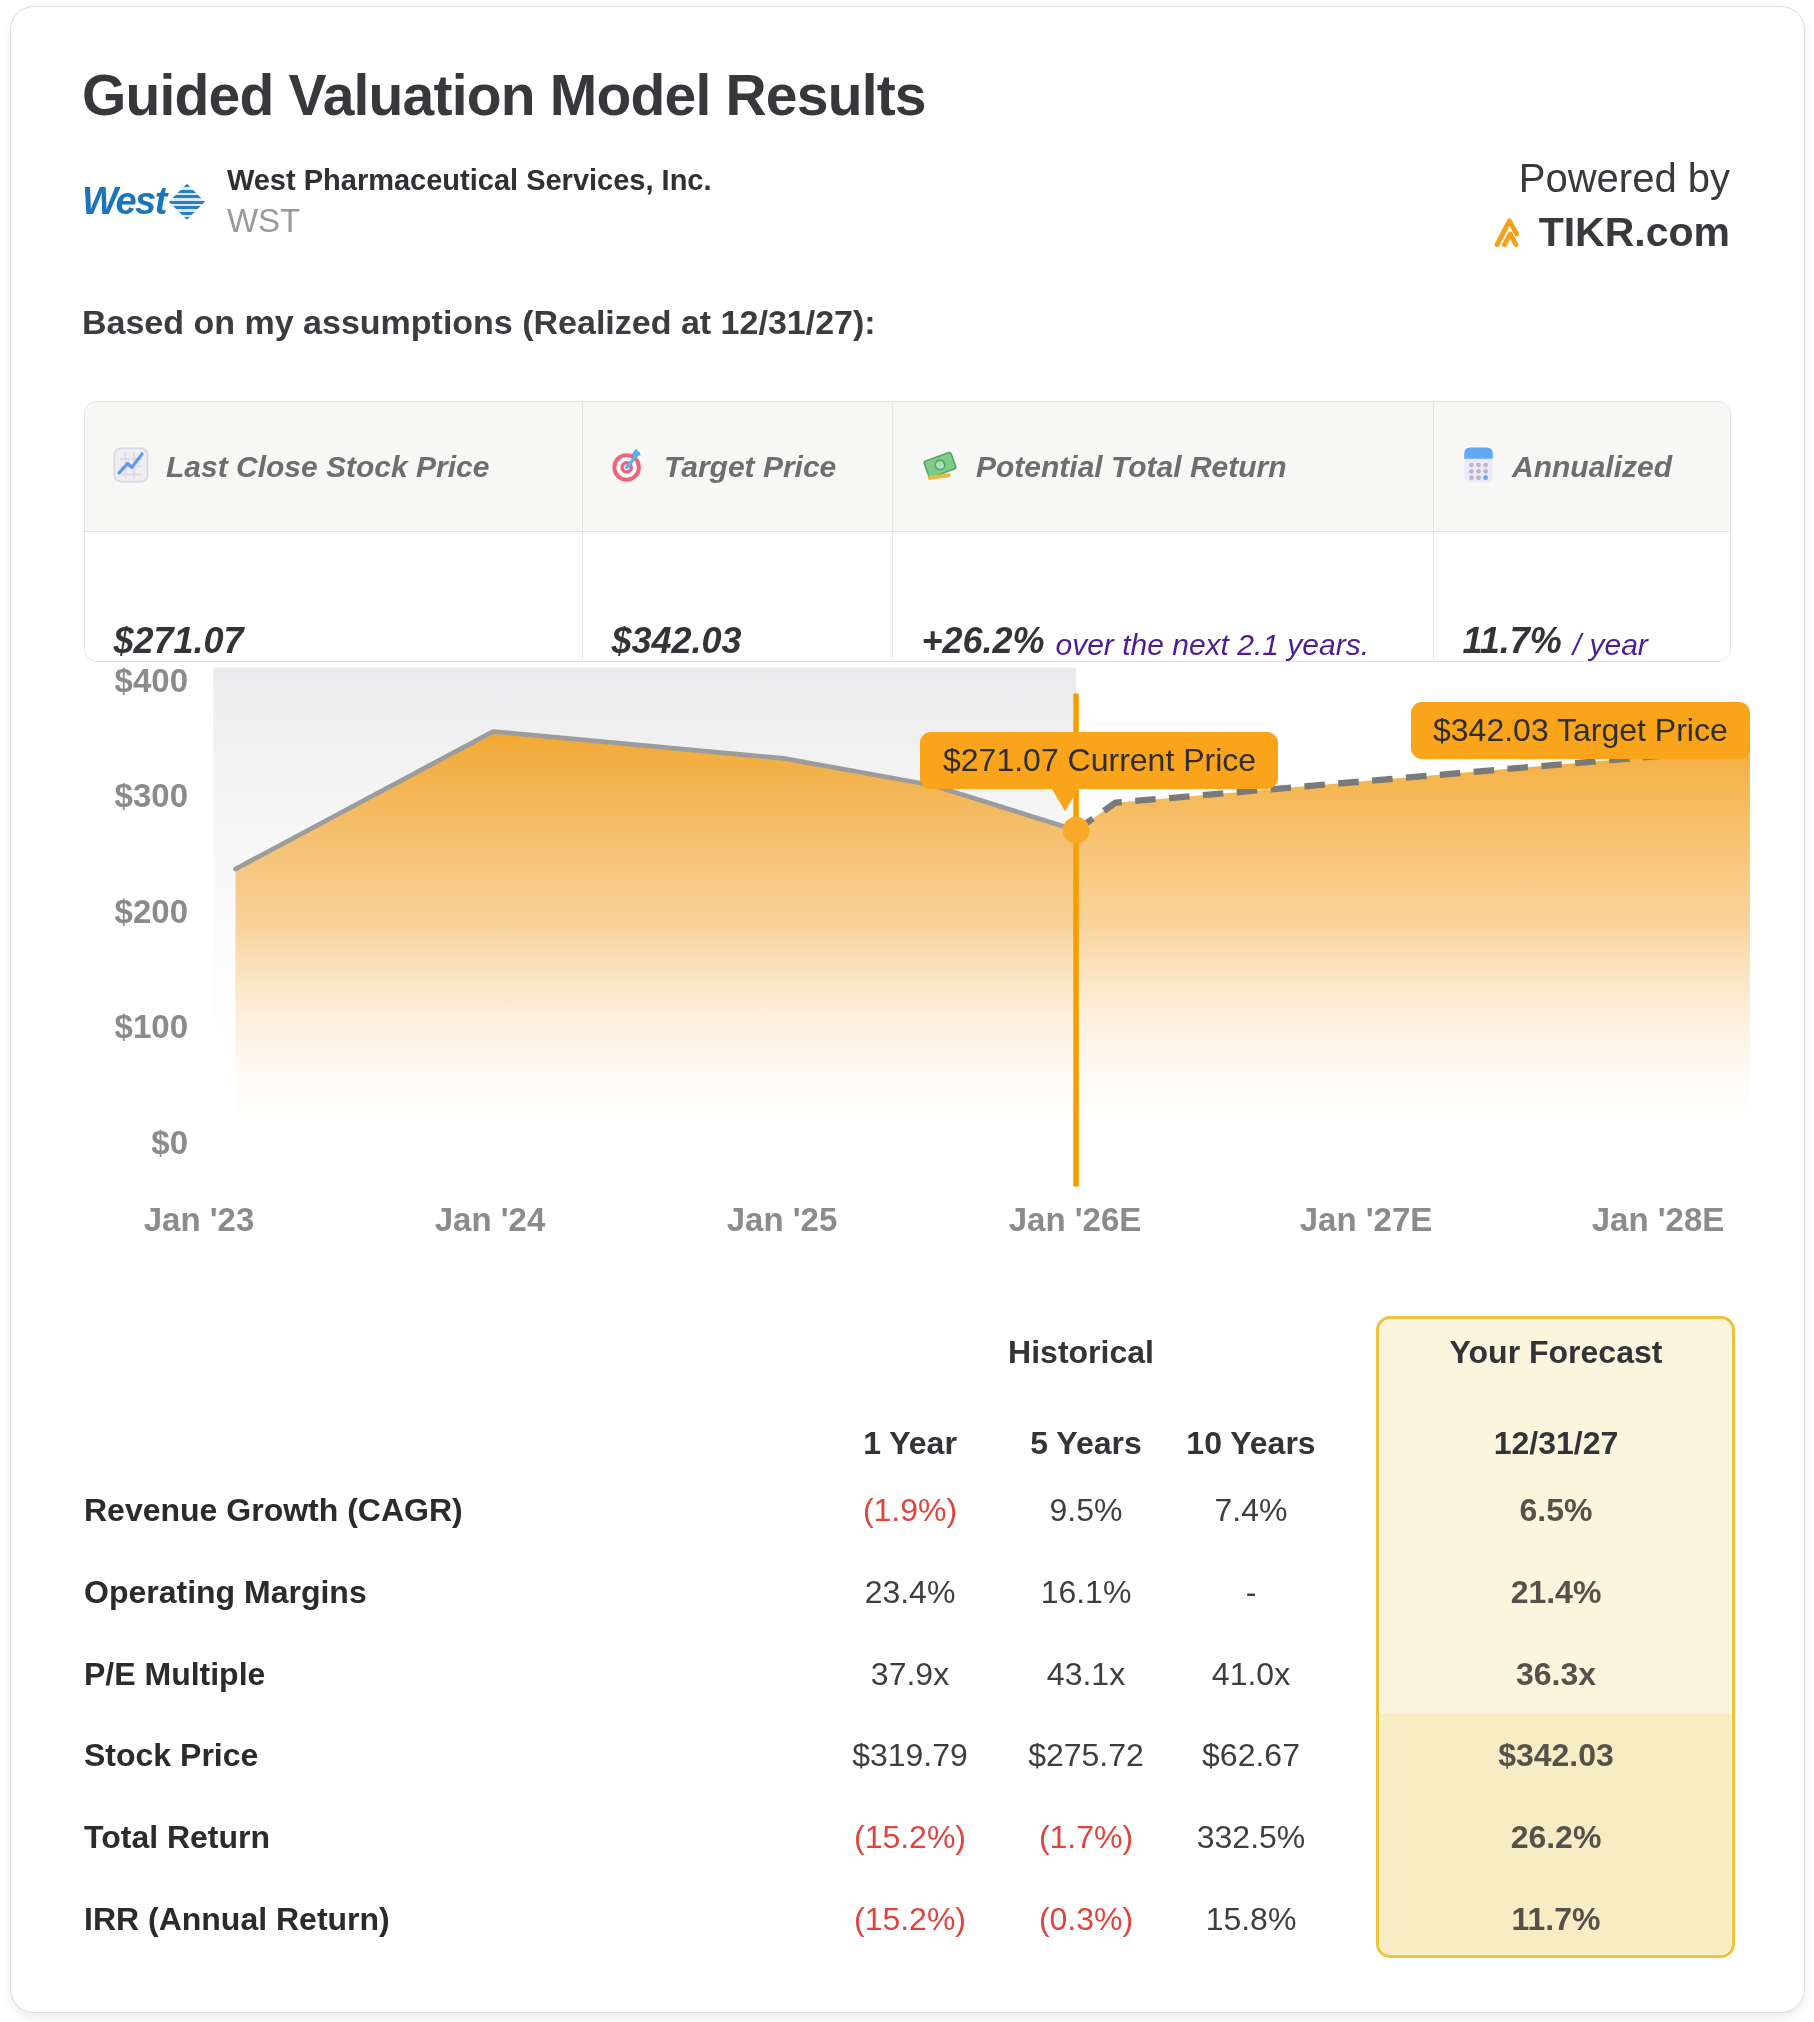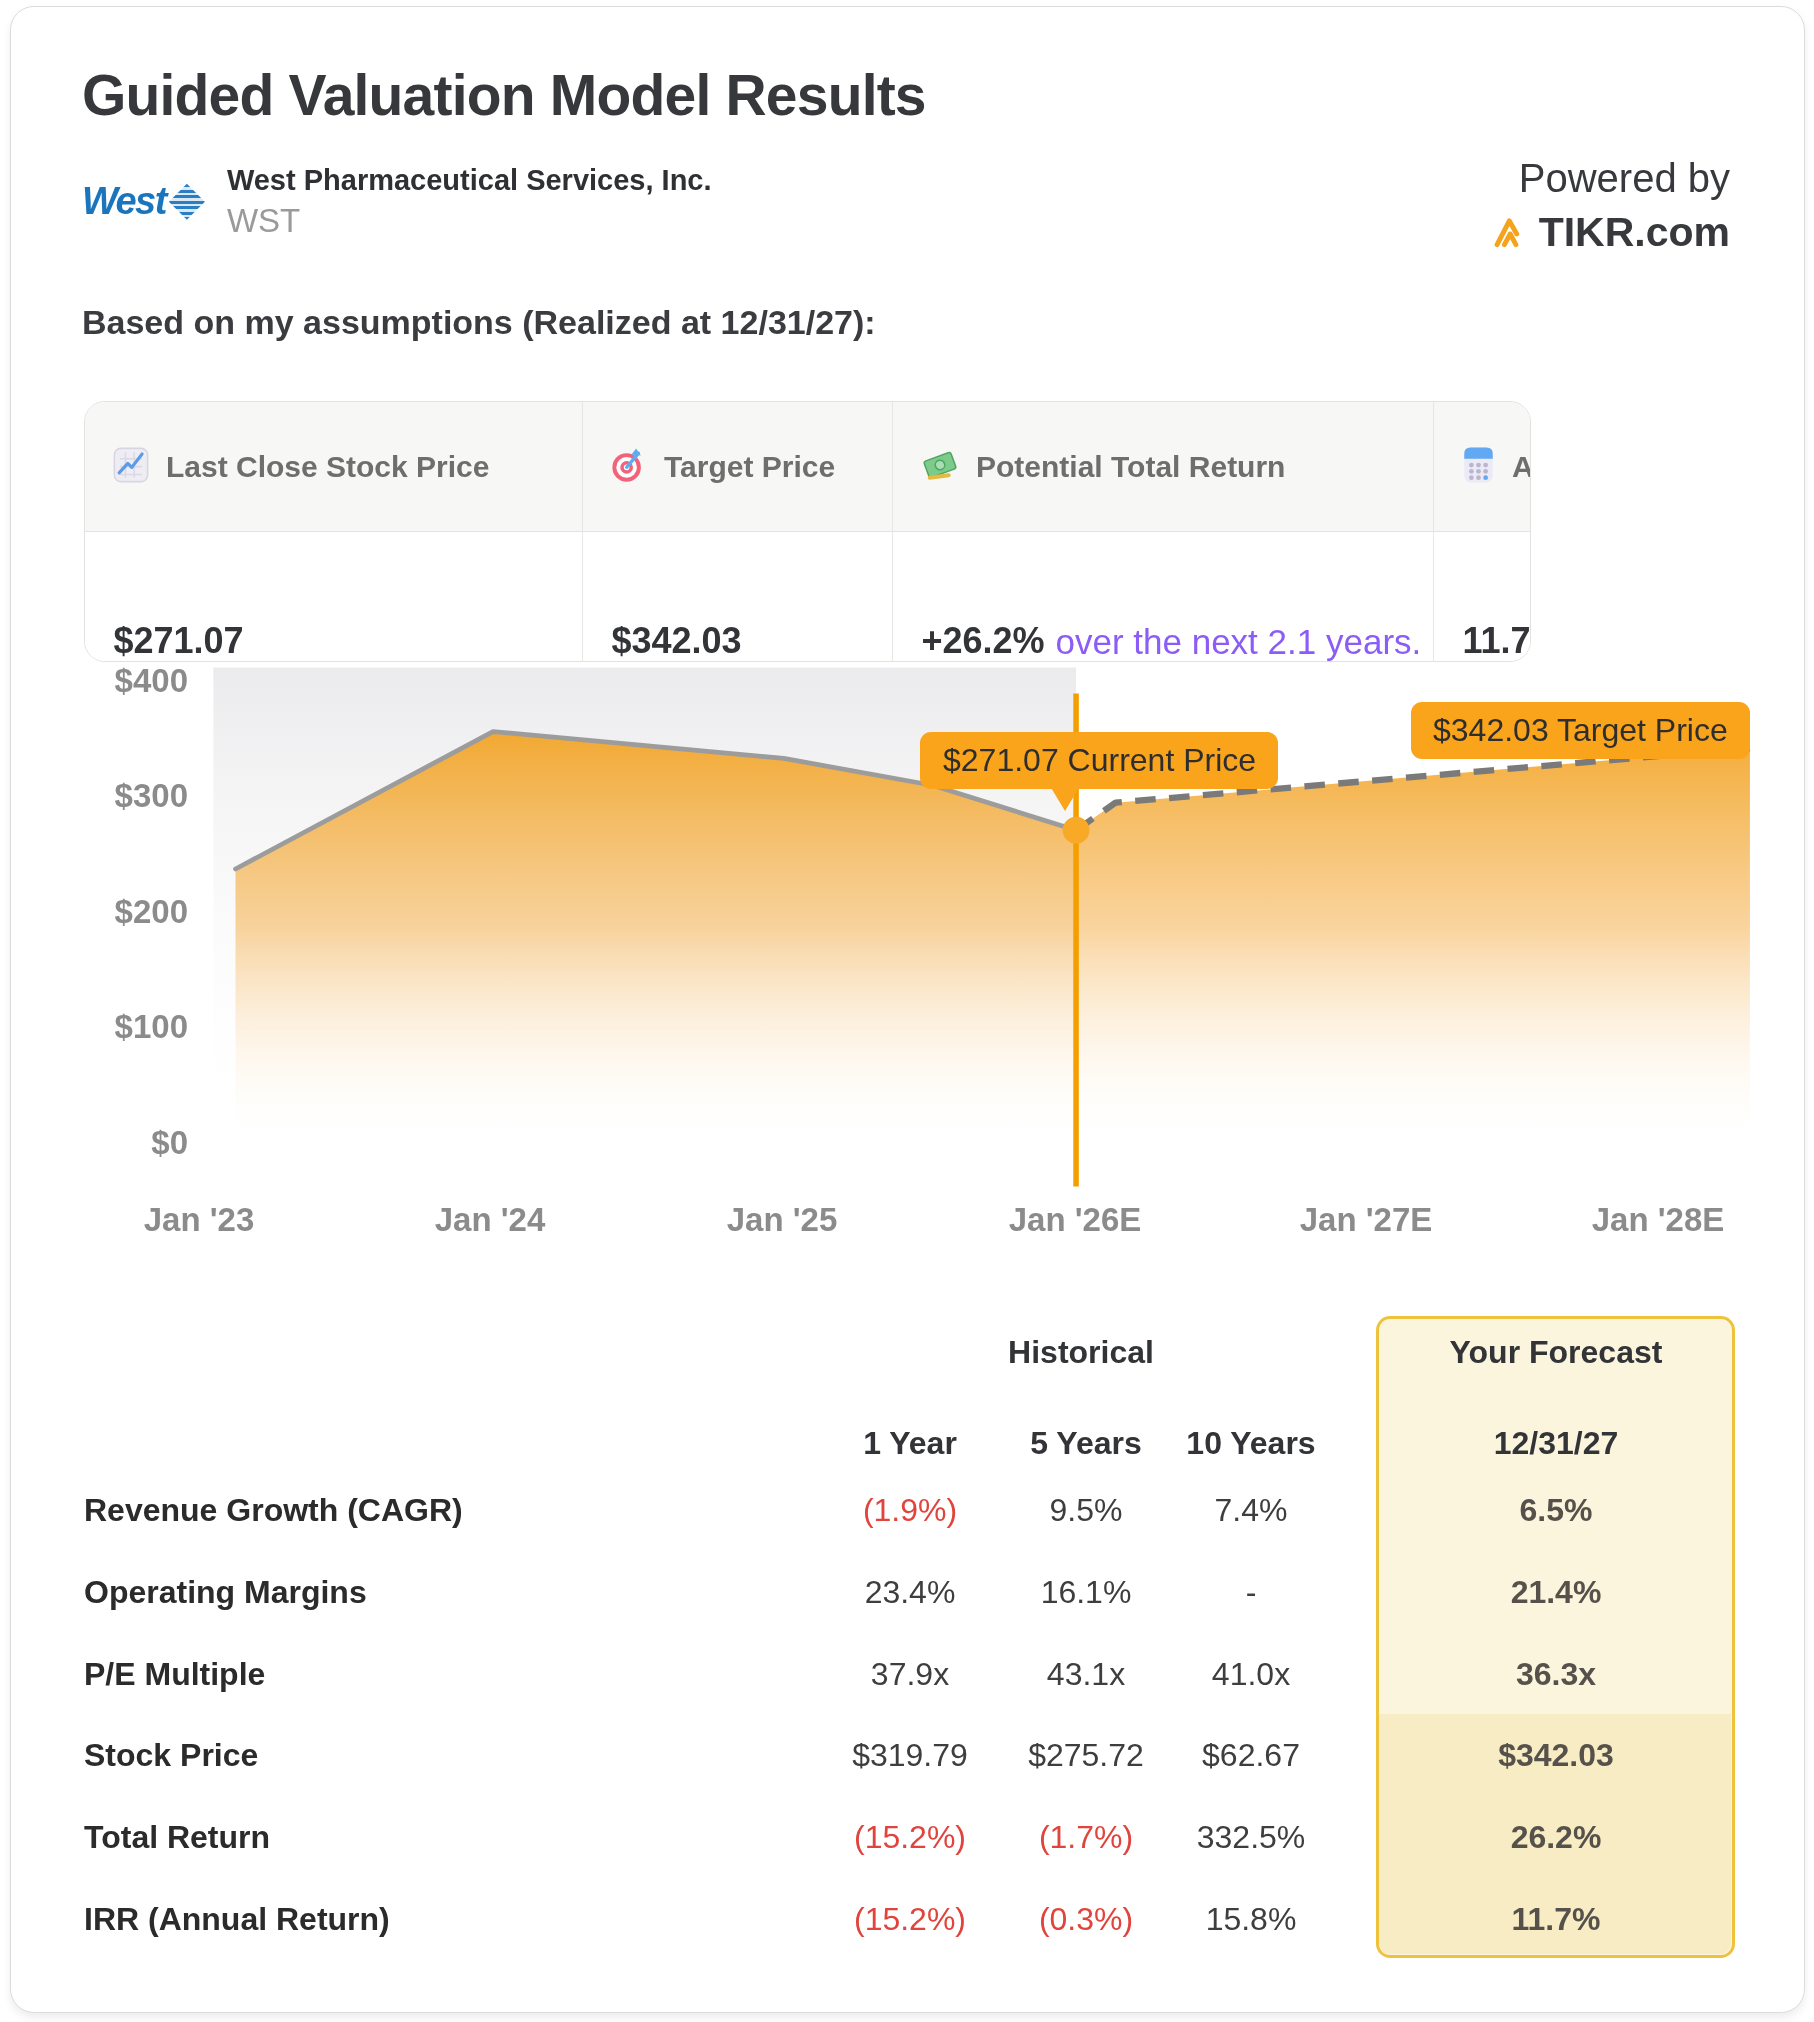--- a/index.html
+++ b/index.html
@@ -22,31 +22,31 @@
   .company-name { font-size:29px; font-weight:700; color:#2E3033; }
   .company-ticker { font-size:33px; color:#9A9A9A; }
   .powered { position:absolute; right:84px; top:156px; text-align:right; }
   .powered-label { font-size:40px; color:#37393D; }
   .powered-brand-row { margin-top:8px; display:flex; justify-content:flex-end; align-items:center; gap:9.5px; }
   .powered-brand { font-size:41px; font-weight:700; color:#37393D; }
 
   .assumptions { position:absolute; left:82px; top:303px; font-size:34px; font-weight:700; color:#3A3C40; }
 
   
-  .summary { position:absolute; left:84px; top:401px; width:1447px; height:261px;
+  .summary { position:absolute; left:84px; top:401px; width:1647px; height:261px;
              display:grid; grid-template-columns:497px 310px 541px 299px; grid-template-rows:130px 130px;
-             border:1.6px solid #E2E2E0; border-radius:21px; overflow:hidden; background:#fff; }
+             border:1.6px solid #E2E2E0; border-radius:13px; overflow:hidden; background:#fff;font-style:italic; }
   .sum-head { background:#F7F7F5; display:flex; align-items:center; gap:16px; padding-left:27px;
               border-bottom:1.6px solid #E2E2E0; }
   .sum-head + .sum-head, .sum-val + .sum-val { border-left:0; }
   .sum-head.bl, .sum-val.bl { border-left:1.6px solid #E7E7E5; }
   .sum-label { font-size:30px; font-weight:700; color:#6E6E6E; white-space:nowrap; }
   .sum-val { display:flex; align-items:flex-end; padding-left:28.4px; background:#fff; white-space:nowrap; }
   .sum-value { font-size:36px; font-weight:700; color:#333437; }
-  .sum-suffix { font-size:35px; color:#8b5cf6; margin-left:11px; }
+  .sum-suffix { font-size:30px; color:#4c1d95; margin-left:11px; }
   .icon { flex:0 0 auto; display:inline-block; }
 
   
   .chart-svg { position:absolute; left:0; top:0; width:1814px; height:1264px; }
   .ytick { position:absolute; left:0; width:188px; height:44px; line-height:44px; text-align:right;
            font-size:33px; font-weight:700; color:#8B8B8B; }
   .xtick { position:absolute; top:1201px; transform:translateX(-50%); font-size:33px; font-weight:700; color:#8B8B8B; white-space:nowrap; }
   .price-badge { position:absolute; height:57px; line-height:57px; padding:0 22px; border-radius:11px;
                  background:#F9A41B; color:#2E2E2E; font-size:32px; white-space:nowrap; }
   .badge-current { left:920px; top:732px;padding-left:23px; }

